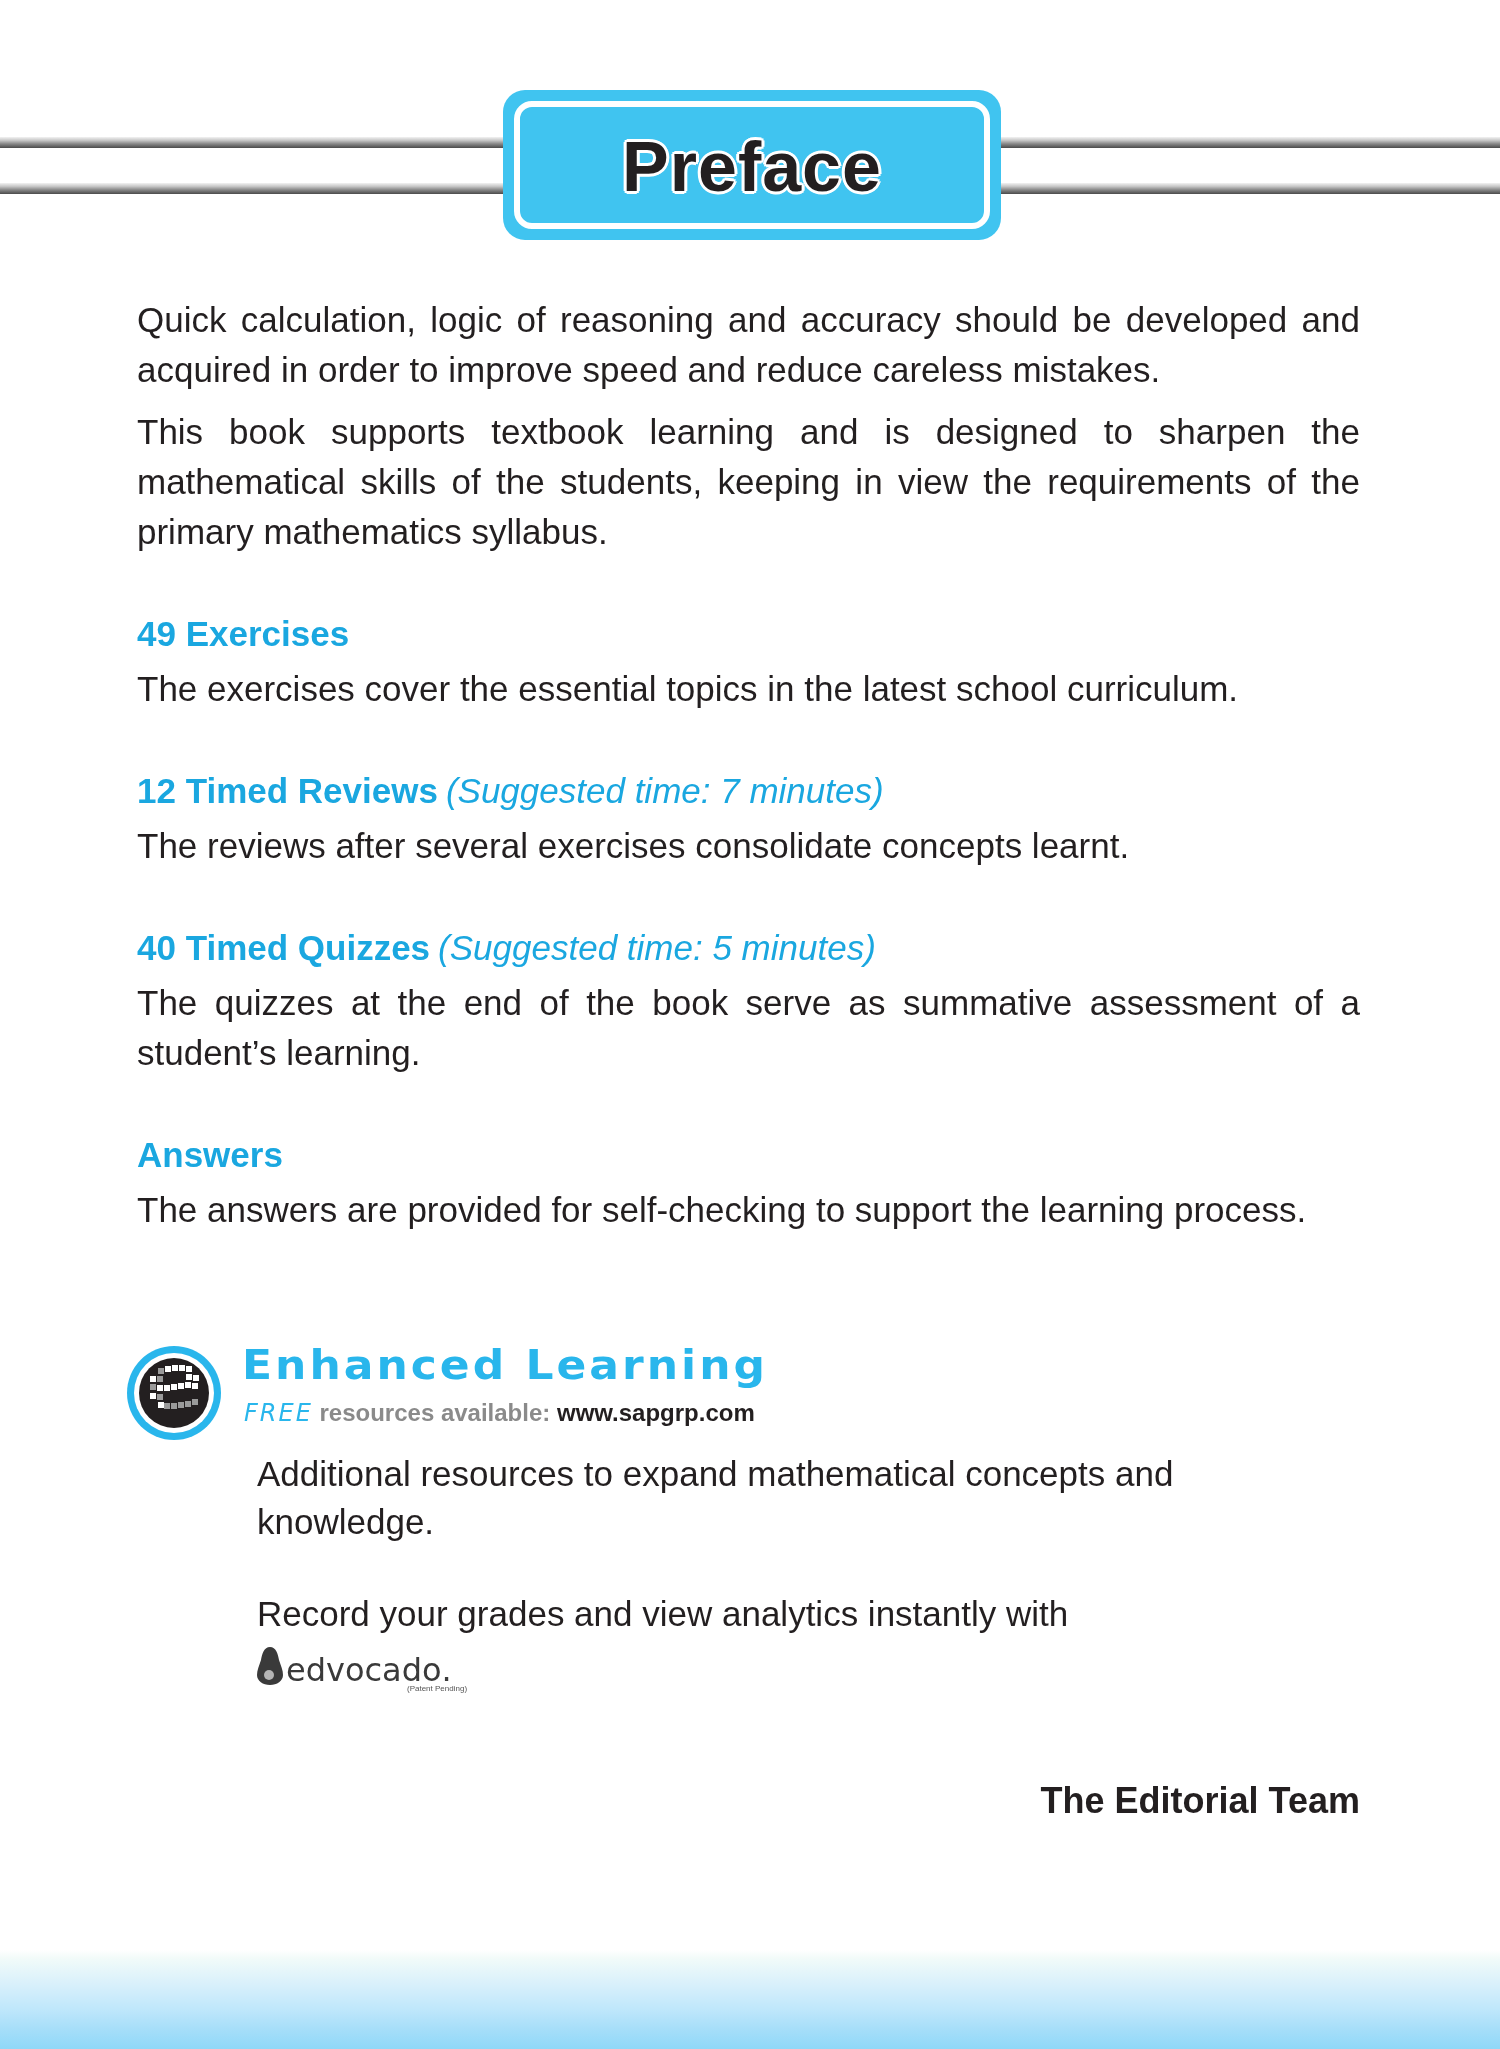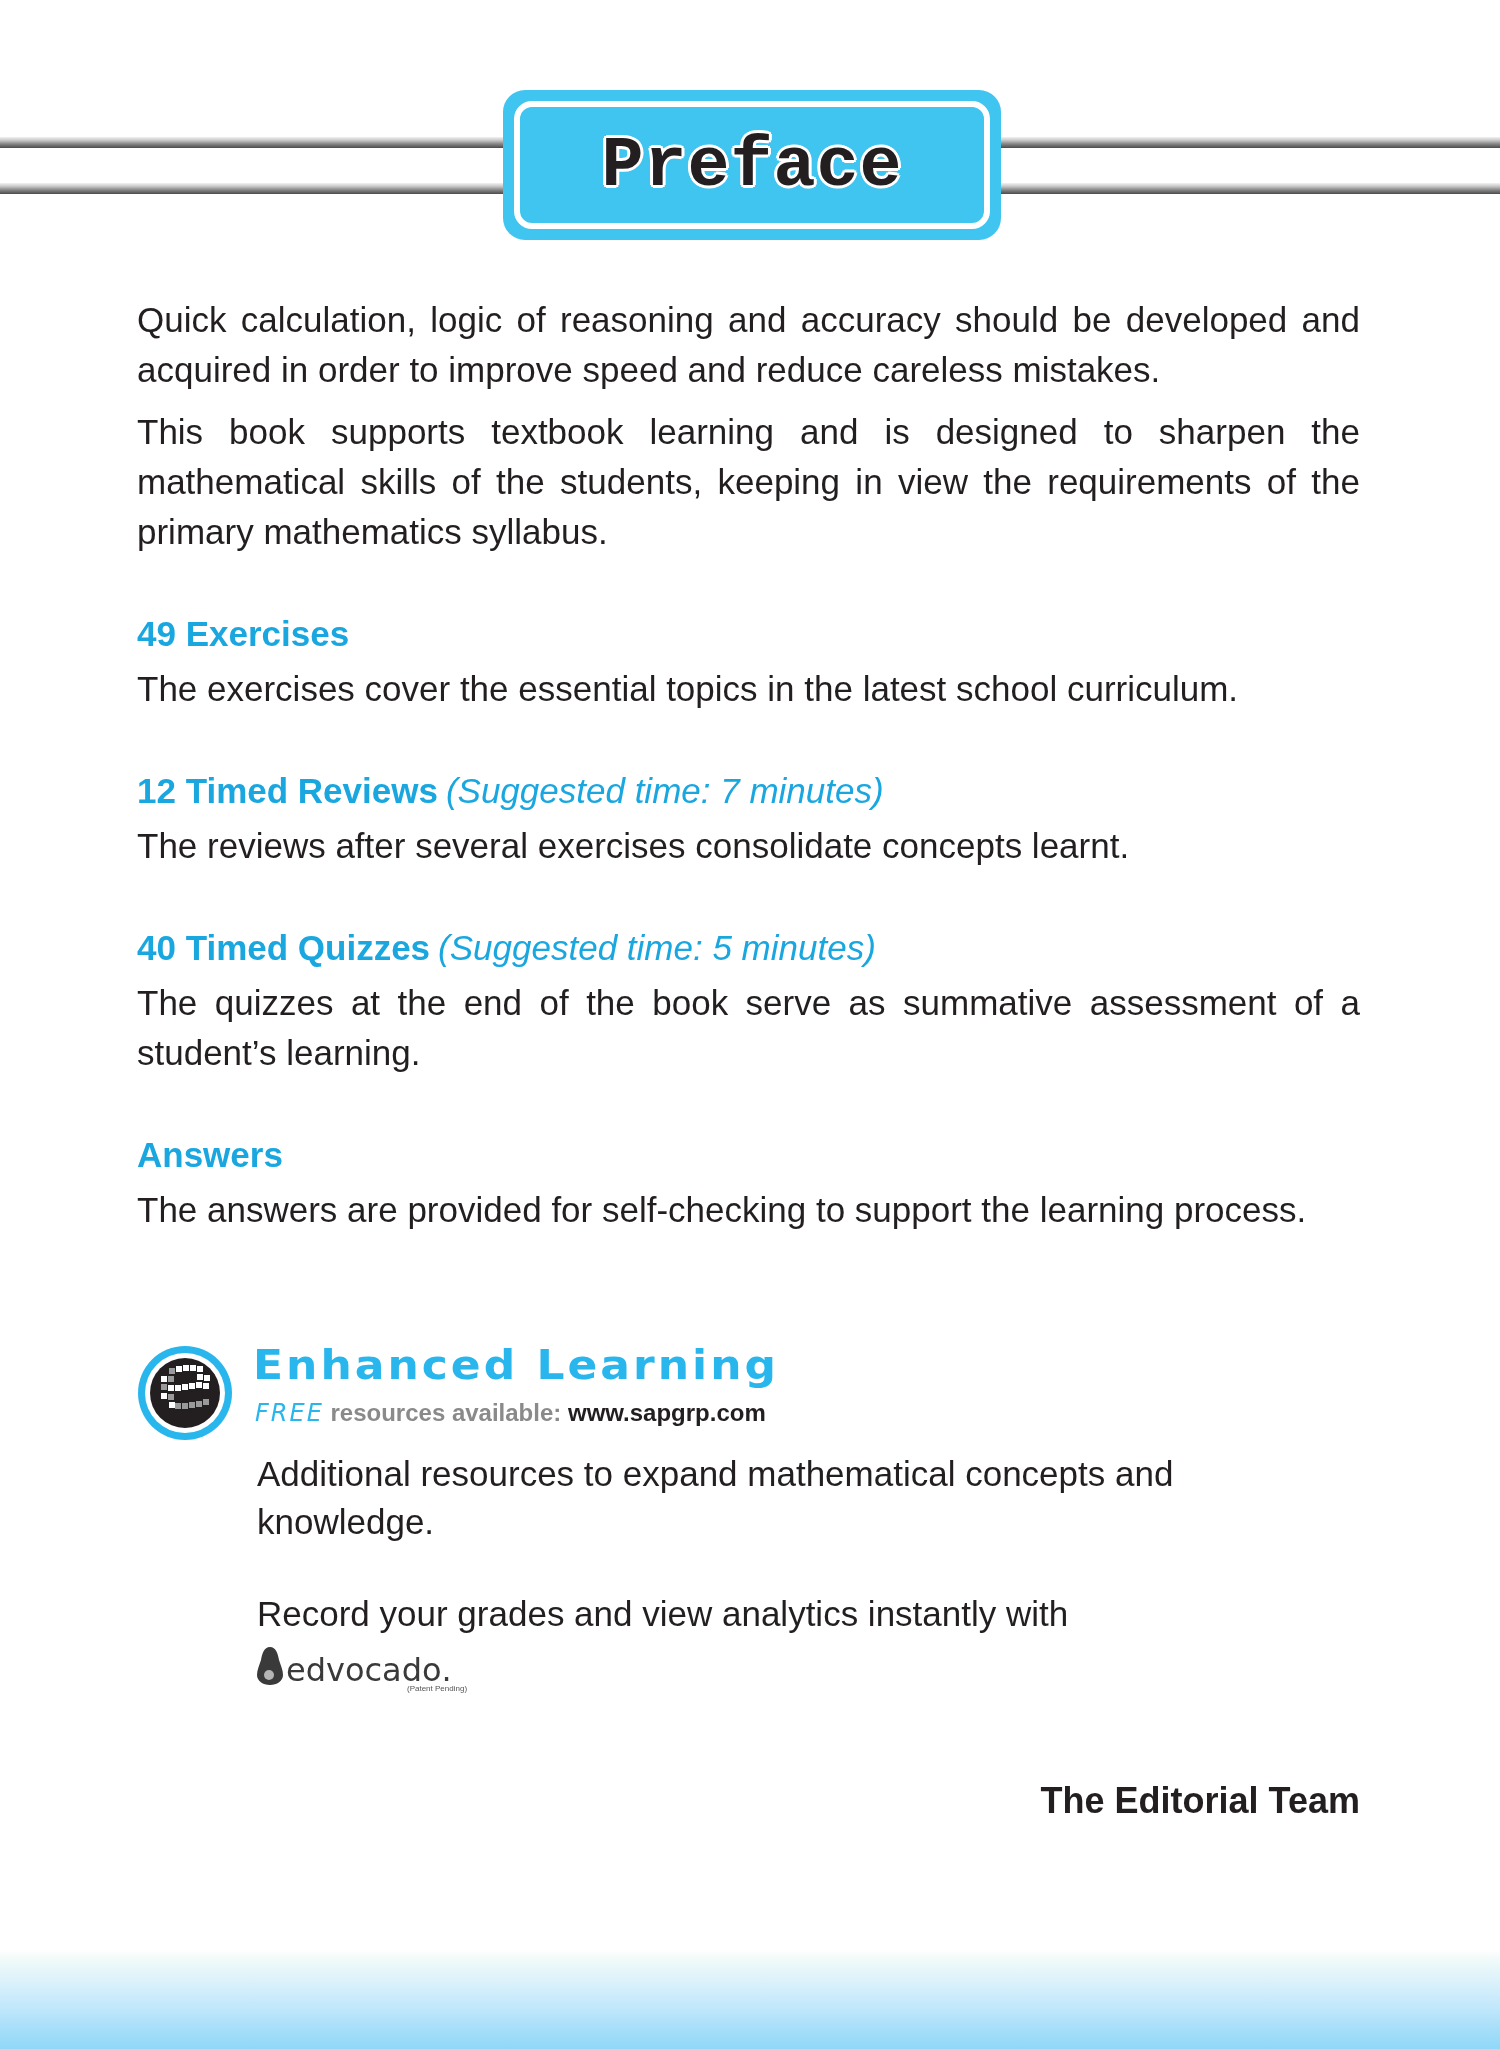--- a/index.html
+++ b/index.html
@@ -42,21 +42,21 @@
       right: 11px;
       bottom: 11px;
       border: 6px solid #ffffff;
       border-radius: 18px;
       box-sizing: border-box;
       display: flex;
       align-items: center;
       justify-content: center;
     }
     .title-text {
-      font-family: Liberation Mono, monospace;
+      font-family: Liberation Sans, sans-serif;
       font-weight: bold;
       font-size: 70px;
       color: #231f20;
       letter-spacing: 1px;
       -webkit-text-stroke: 0px;
       text-shadow:
         3px 0 0 #fff, -3px 0 0 #fff, 0 3px 0 #fff, 0 -3px 0 #fff,
         2px 2px 0 #fff, -2px -2px 0 #fff, 2px -2px 0 #fff, -2px 2px 0 #fff;
       line-height: 1;
       margin-top: 4px;
@@ -86,21 +86,21 @@
     .heading .note {
       font-weight: normal;
       font-style: italic;
       margin-left: 8px;
     }
     .section { position: absolute; left: 137px; width: 1223px; }
     .section .para { margin-top: 8px; }
 
     .el-block {
       position: absolute;
-      left: 135px;
+      left: 124px;
       top: 1343px;
       width: 700px;
       height: 105px;
     }
     .el-logo {
       position: absolute;
       left: 0;
       top: 0;
       width: 100px;
       height: 100px;

